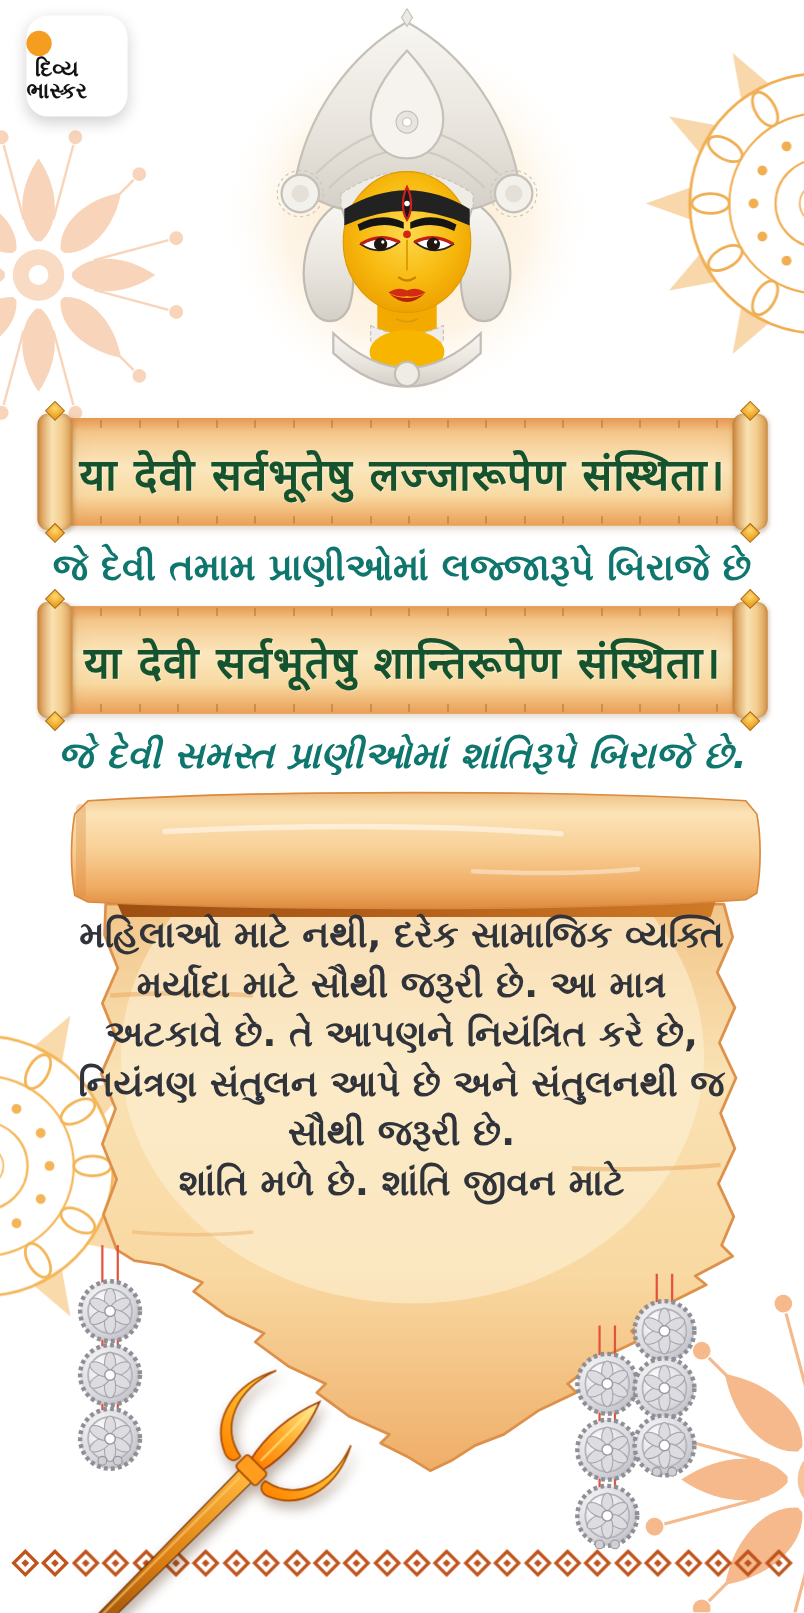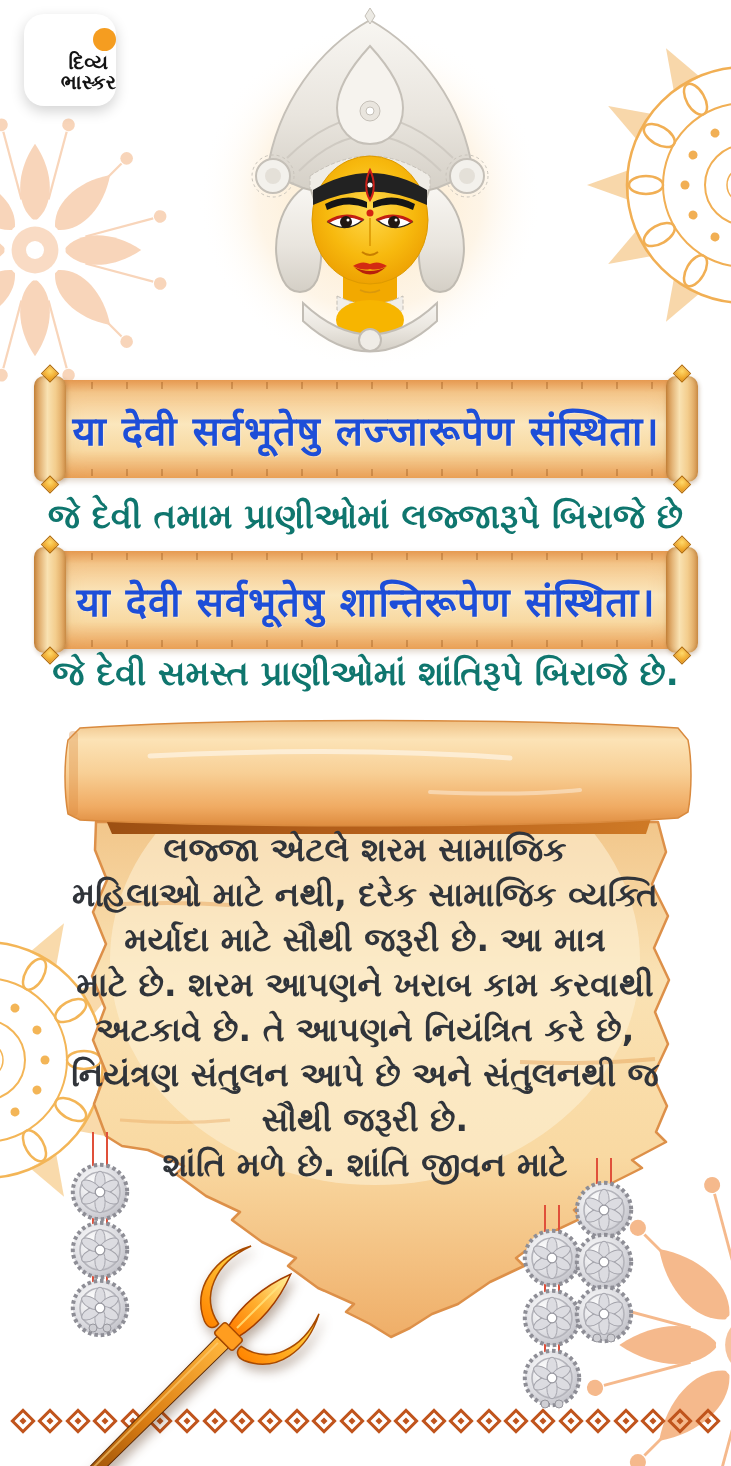--- a/index.html
+++ b/index.html
@@ -2,21 +2,21 @@
 <html><head>
 <meta charset="utf-8">
 <style>
   html,body{margin:0;padding:0;overflow:hidden;background:#fff;}
   .poster{position:relative;width:731px;height:1466px;overflow:hidden;background:#fff;
           font-family:"Liberation Sans",sans-serif;}
   svg{display:block;}
   .bg-art{position:absolute;left:0;top:0;z-index:1;}
   
   .logo{position:absolute;left:24px;top:14px;width:92px;height:92px;background:#fff;border-radius:20px;
-        box-shadow:0 5px 14px rgba(0,0,0,.18);display:flex;flex-direction:column;align-items:flex-end;
+        box-shadow:0 5px 14px rgba(0,0,0,.18);display:flex;flex-direction:column;align-items:flex-start;
         justify-content:center;z-index:6;}
   .logo-dot{width:23px;height:23px;border-radius:50%;background:#f59d20;margin-bottom:1px;}
   .logo-text{font-size:20px;font-weight:800;color:#131313;line-height:1.02;text-align:center;
              font-family:"DejaVu Sans","Liberation Sans",sans-serif;}
   
   .scroll-banner{position:absolute;left:34px;width:664px;height:120px;z-index:3;}
   .b1{top:369px;} .b2{top:540px;text-decoration:underline;}
   .pole{position:absolute;top:7px;bottom:7px;width:32px;border-radius:10px;
         background:linear-gradient(90deg,#d18c42 0%,#f9e2b2 42%,#f3cd8d 68%,#d99a52 100%);
         box-shadow:inset 0 0 5px rgba(140,80,20,.45),1px 2px 4px rgba(120,70,20,.3);}
@@ -26,26 +26,26 @@
           transform:translateX(-50%) rotate(45deg);}
   .finial.top{top:-9px;} .finial.bottom{bottom:-9px;}
   .band{position:absolute;left:24px;right:24px;top:11px;bottom:11px;
         background:linear-gradient(180deg,#e99c55 0%,#f5c88d 13%,#fbe7bd 45%,#f8d9a2 72%,#eda45c 100%);
         box-shadow:inset 0 0 24px rgba(210,140,60,.32),2px 3px 6px rgba(120,70,20,.22);}
   .band::before,.band::after{content:'';position:absolute;left:0;right:0;height:7px;opacity:.8;
         background:repeating-linear-gradient(90deg,transparent 0 33px,rgba(150,85,25,.45) 33px 35px);}
   .band::before{top:2px;} .band::after{bottom:2px;}
   .sanskrit{position:absolute;inset:0;display:flex;align-items:center;justify-content:center;
         font-family:"DejaVu Serif","Liberation Serif",serif;font-size:40px;font-weight:700;
-        color:#1d4ed8;text-shadow:1px 1px 0 rgba(255,255,255,.35);letter-spacing:1px;}
+        color:#14532d;text-shadow:1px 1px 0 rgba(255,255,255,.35);letter-spacing:1px;}
   
   .caption{position:absolute;left:30px;right:30px;text-align:center;z-index:3;
         font-family:"DejaVu Sans","Liberation Sans",sans-serif;
         font-size:34px;font-weight:600;color:#0f766e;}
-  .c1{top:496px;} .c2{top:653px;}
+  .c1{top:496px;} .c2{top:667px;font-style:italic;}
   
   .parch-text{position:absolute;left:65px;width:600px;top:827px;text-align:center;z-index:3;
         font-family:"DejaVu Sans","Liberation Sans",sans-serif;
         font-size:33px;line-height:45px;font-weight:600;color:#30343a;}
   
   .diamond-row{position:absolute;left:14px;right:14px;top:1412px;display:flex;
         justify-content:space-between;z-index:4;}
   .dia{width:12px;height:12px;border:3px solid #c0541c;transform:rotate(45deg);position:relative;}
   .dia::after{content:'';position:absolute;left:50%;top:50%;width:5px;height:5px;
         transform:translate(-50%,-50%);background:#c0541c;}
@@ -381,24 +381,22 @@
     </div>
     <div class="pole right">
       <span class="finial top"></span>
       <span class="finial bottom"></span>
     </div>
     <div class="sanskrit">या देवी सर्वभूतेषु शान्तिरूपेण संस्थिता।</div>
   </div>
   <div class="caption c2">જે દેવી સમસ્ત પ્રાણીઓમાં શાંતિરૂપે બિરાજે છે.</div>
 
   <div class="parch-text">
-    <div>લજ્જા એટલે શરમ સામાજિક</div>
     <div>મહિલાઓ માટે નથી, દરેક સામાજિક વ્યક્તિ</div>
     <div>મર્યાદા માટે સૌથી જરૂરી છે. આ માત્ર</div>
-    <div>માટે છે. શરમ આપણને ખરાબ કામ કરવાથી</div>
     <div>અટકાવે છે. તે આપણને નિયંત્રિત કરે છે,</div>
     <div>નિયંત્રણ સંતુલન આપે છે અને સંતુલનથી જ</div>
     <div>સૌથી જરૂરી છે.</div>
     <div>શાંતિ મળે છે. શાંતિ જીવન માટે</div>
   </div>
 
   <div class="diamond-row">
       <span class="dia"></span>
       <span class="dia"></span>
       <span class="dia"></span>

